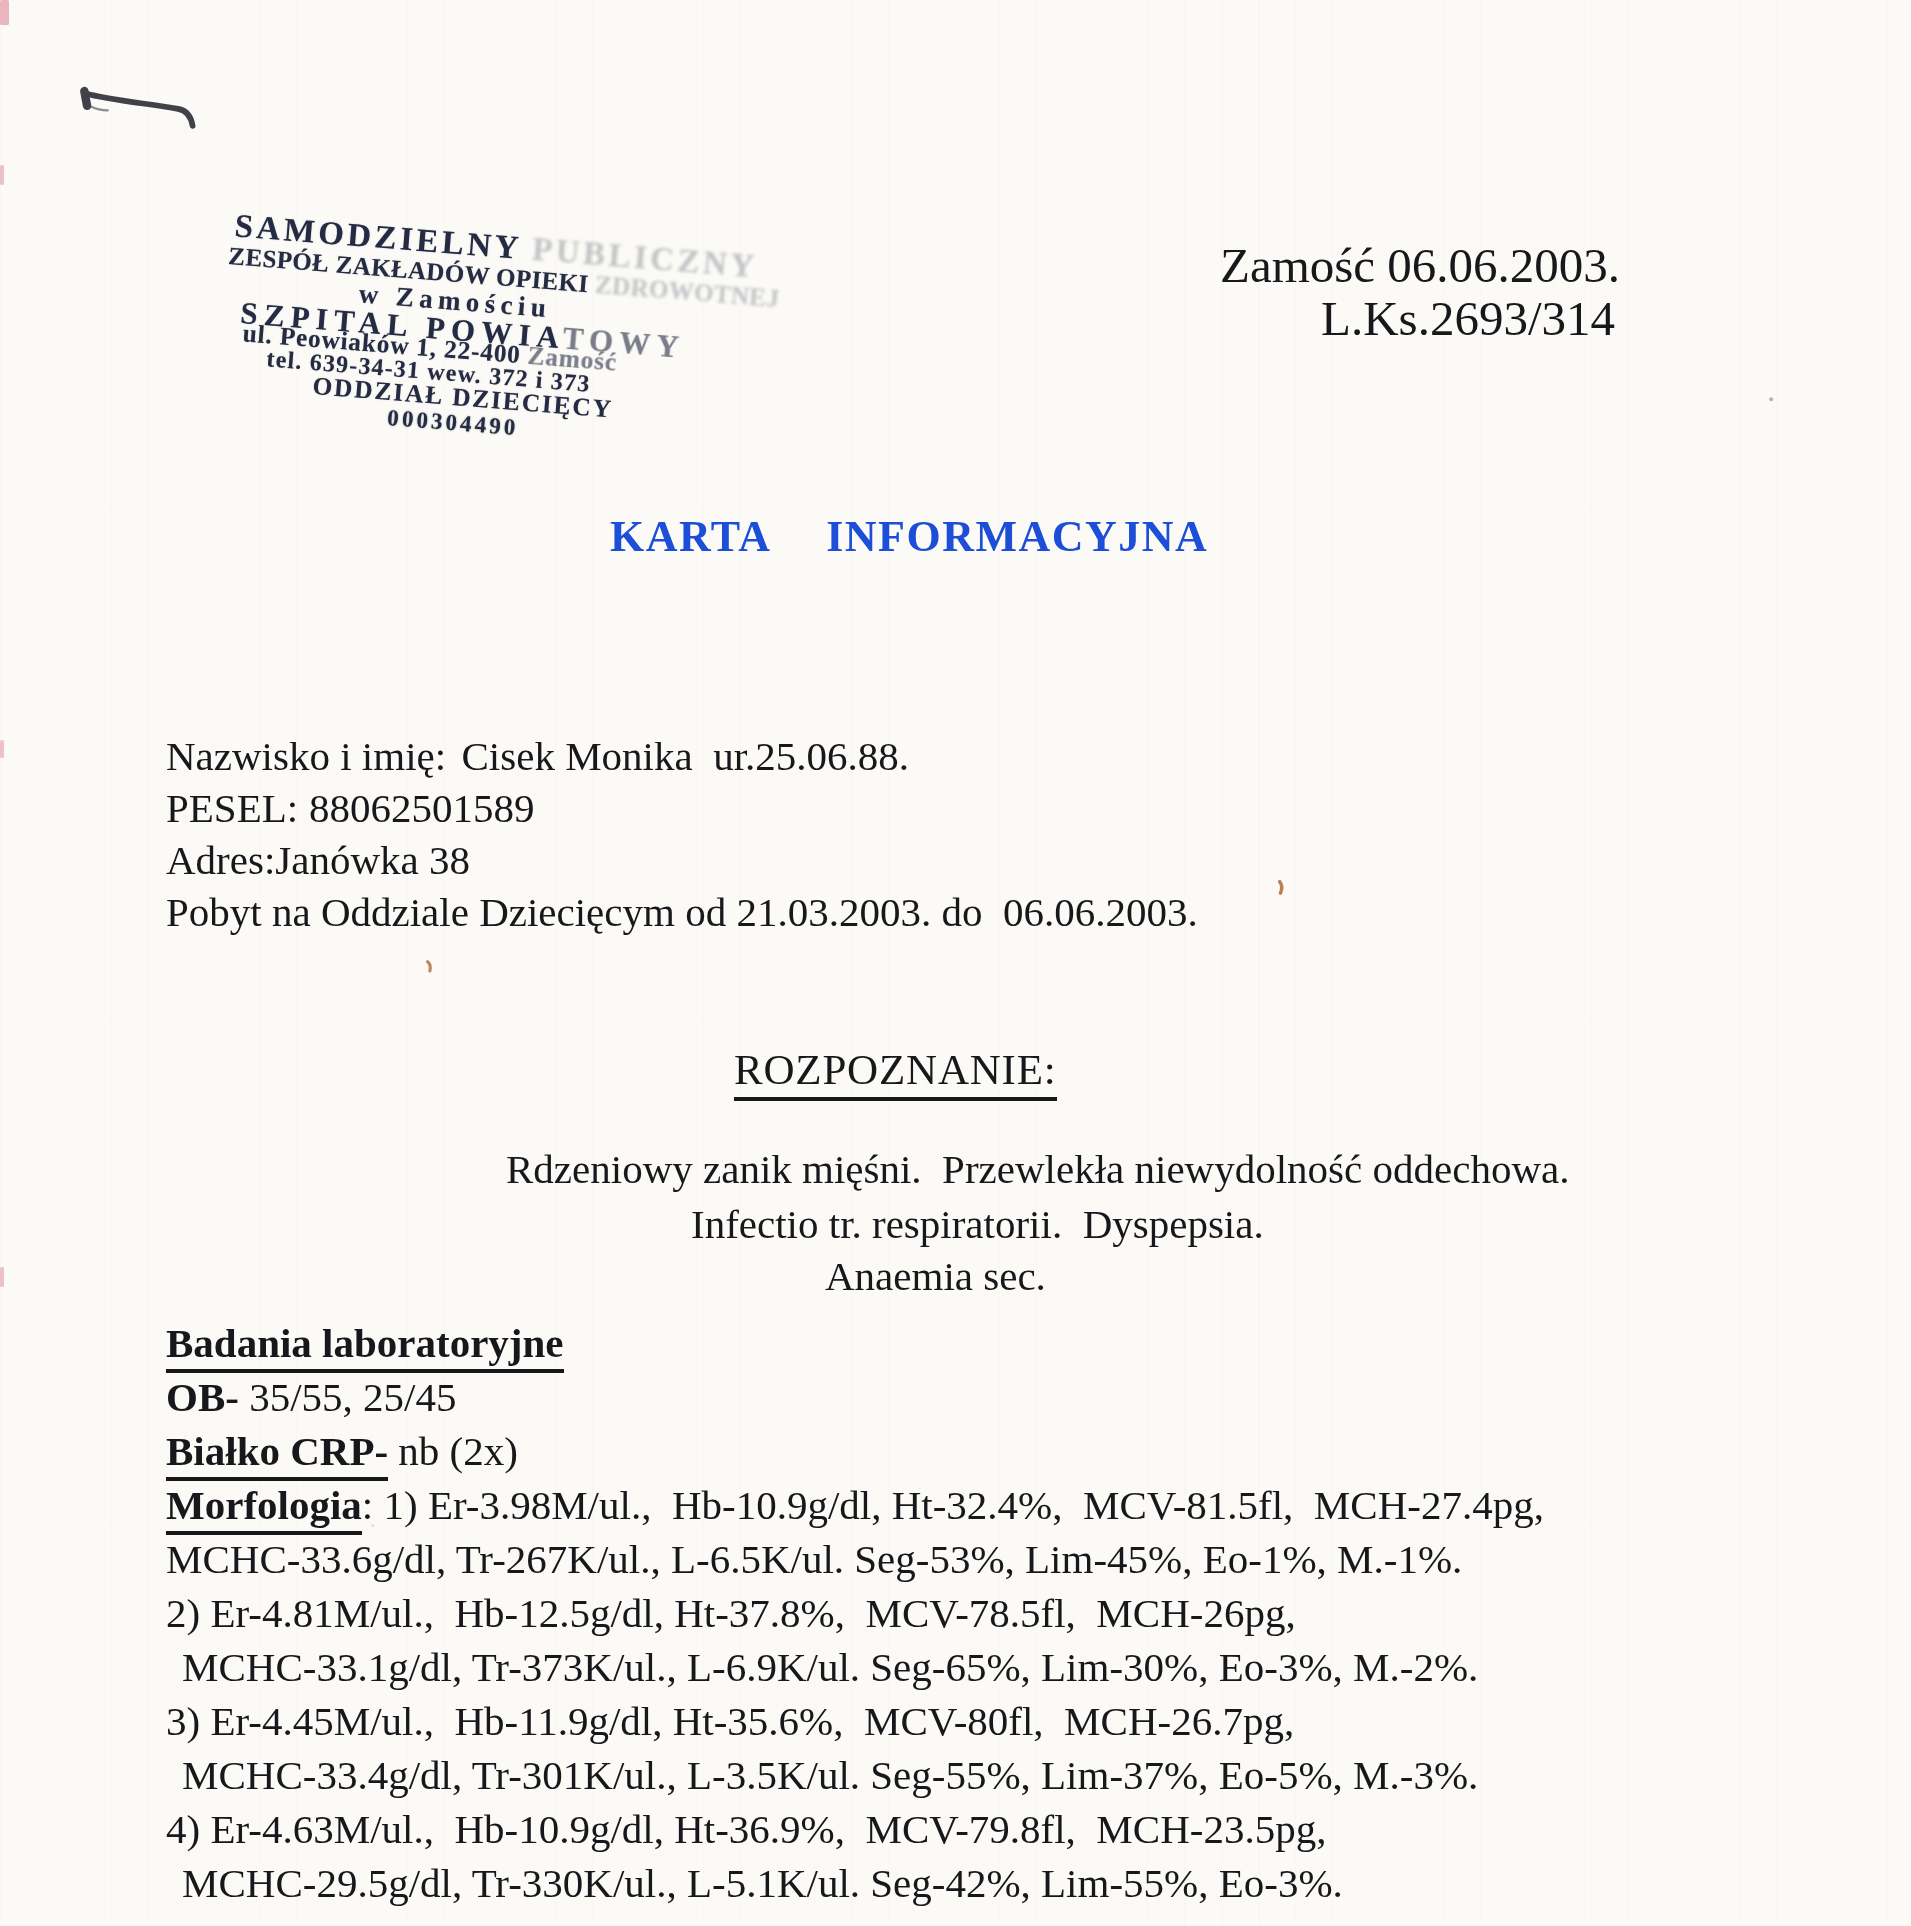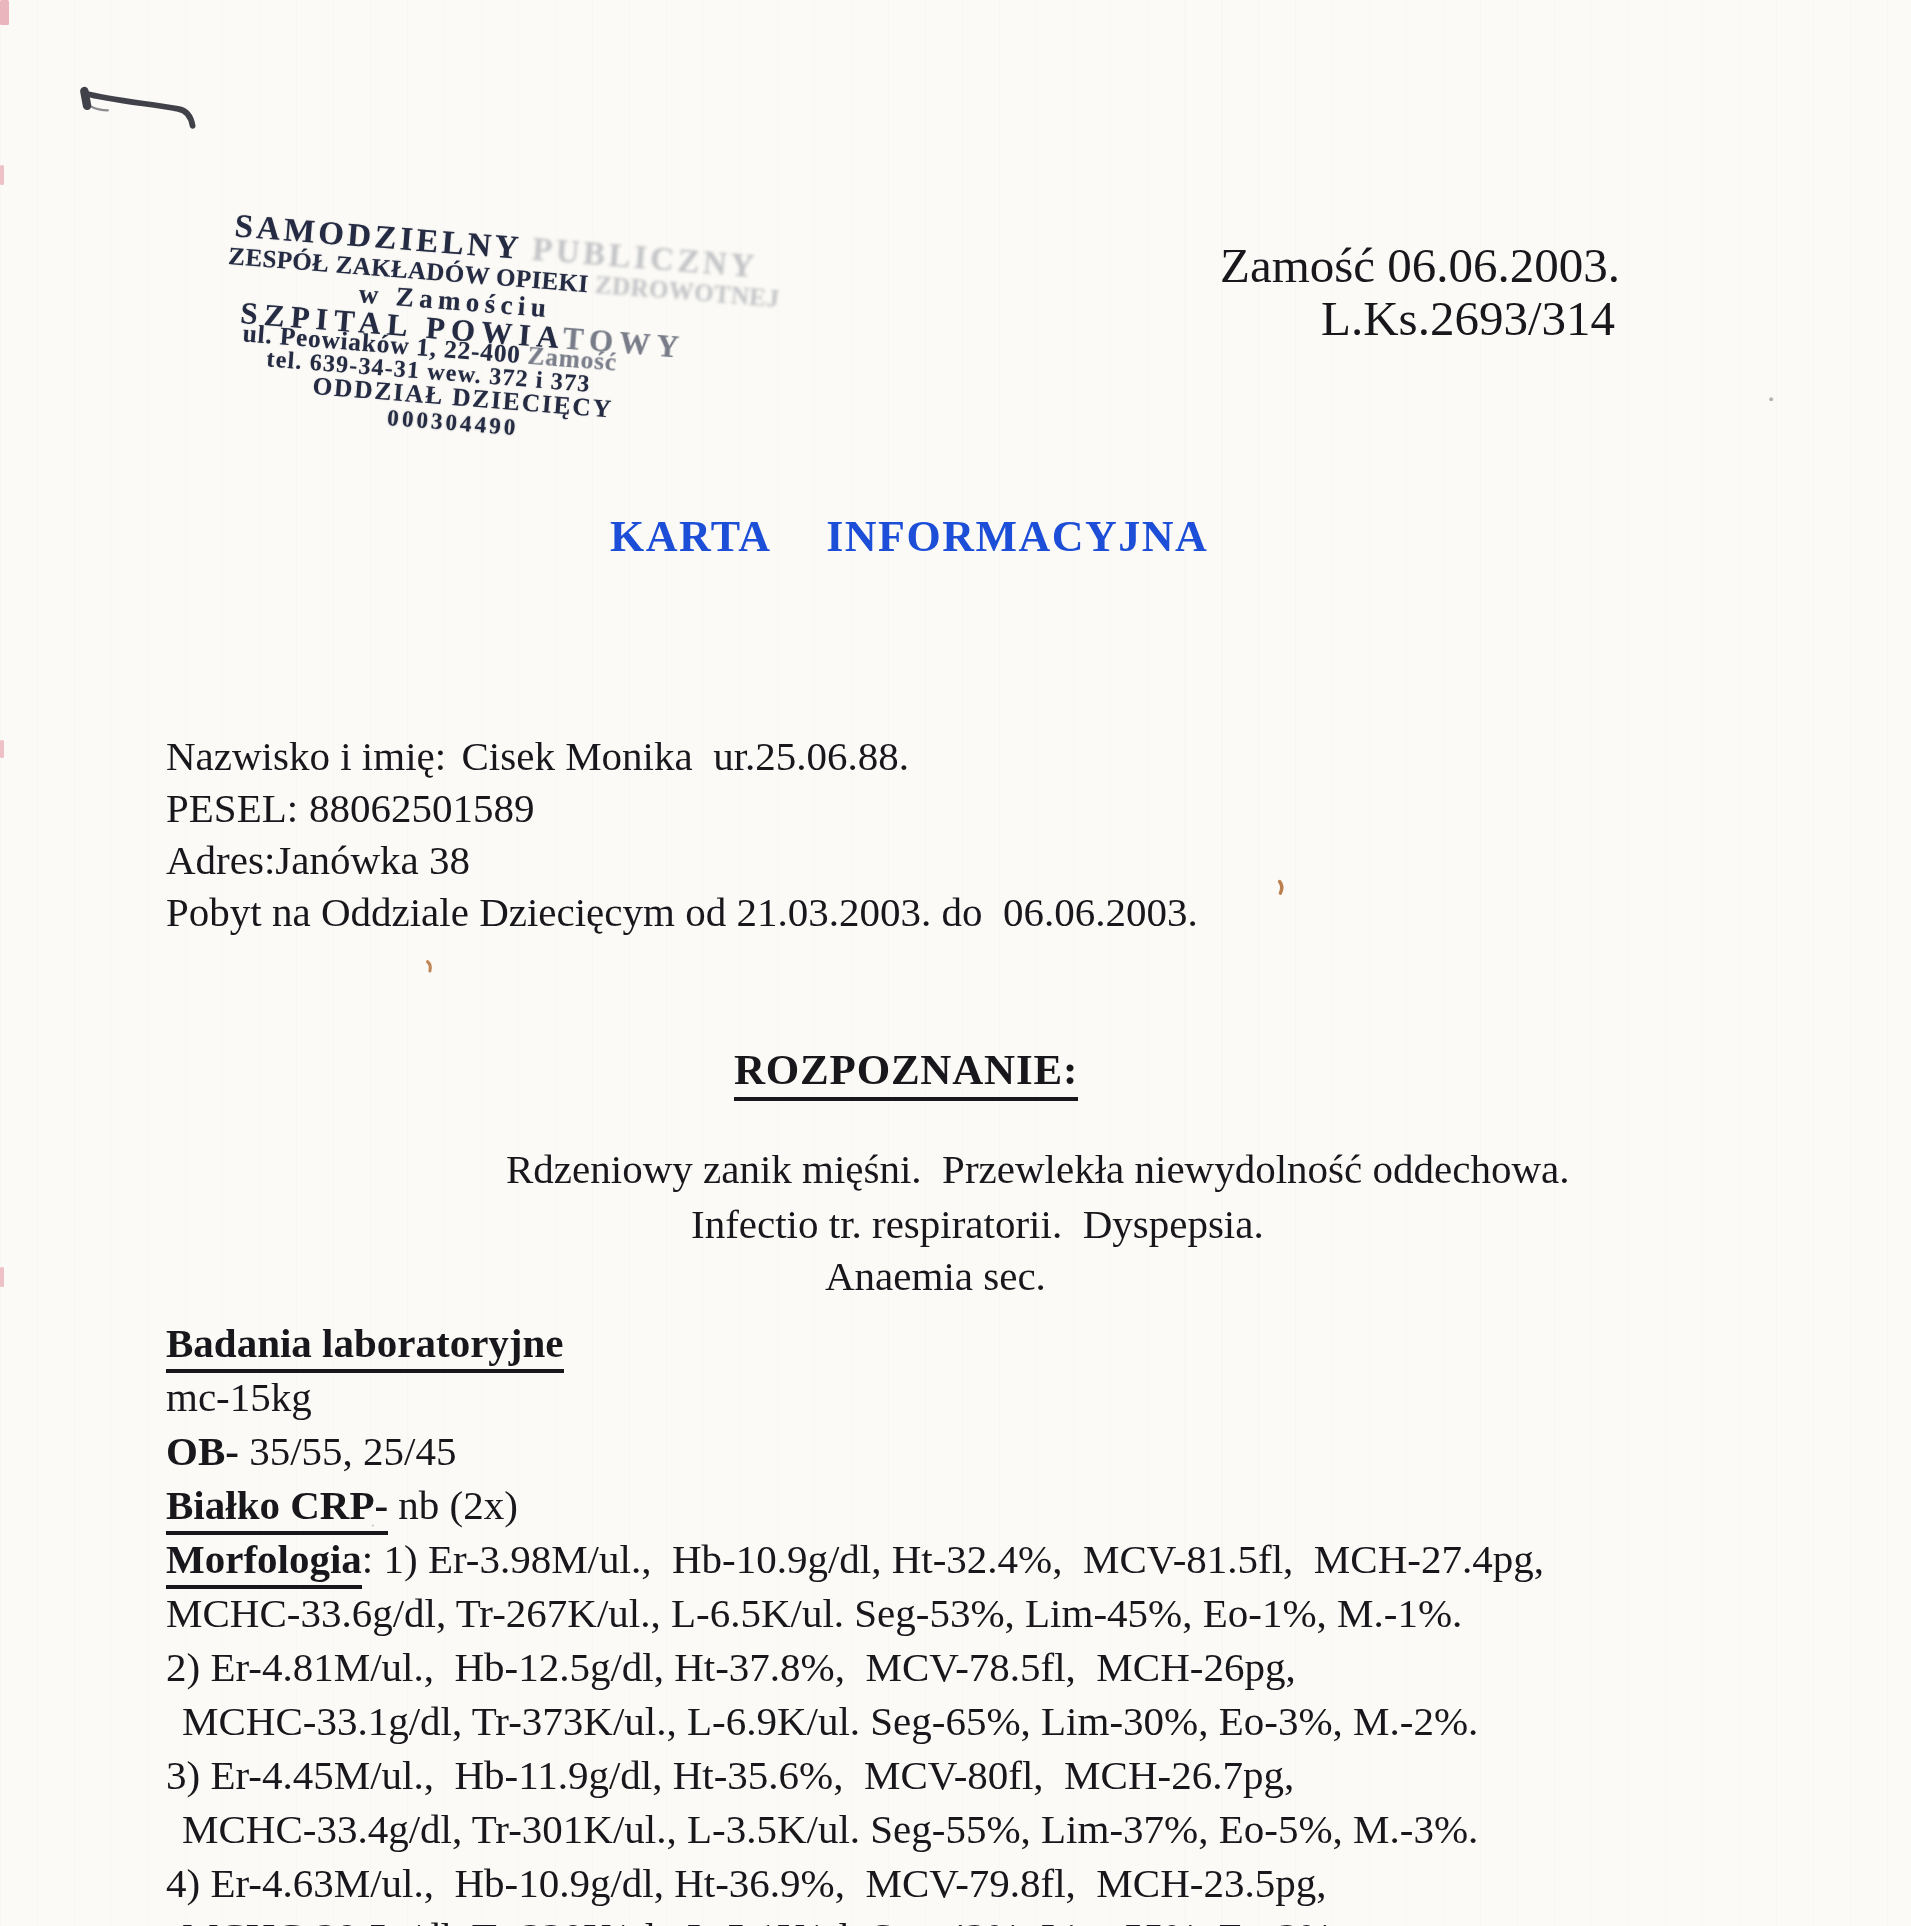--- a/index.html
+++ b/index.html
@@ -27,21 +27,21 @@
   
   #hdr{left:1220px;top:239px;font-size:49px;line-height:53px;}
   #hdr .l2{margin-left:101px;}
   
   #title{left:610px;top:514px;font-size:44px;font-weight:bold;line-height:1.05;
     letter-spacing:1.5px;word-spacing:16px;color:#1d4ed8;}
   
   #patient{left:166px;top:730px;font-size:41px;line-height:52px;}
   .g1{margin-left:15.4px;margin-top:29px;} .g2{margin-left:10.8px;} .g3{}
   
-  #dxh{left:734px;top:1046px;font-size:43px;font-weight:bold;line-height:1.1;
+  #dxh{left:734px;top:1046px;font-size:43px;font-weight:normal;line-height:1.1;
     letter-spacing:0.8px;border-bottom:4.6px solid #17171c;padding-bottom:3.5px;}
   .dx1{left:506px;top:1143px;} .dx2{left:691px;top:1198px;} .dx3{left:825px;top:1250px;}
   .dx{font-size:41px;line-height:1.3;}
   
   #lab{left:166px;top:1316px;font-size:41px;line-height:54px;}
   .b{font-weight:bold;margin-top:13px;}
   .u{border-bottom:4.2px solid #17171c;padding-bottom:2.7px;}
   .ind{padding-left:16px;}
   
   .pink{position:absolute;background:#e8a8b4;opacity:.7;border-radius:1.5px;}
@@ -82,21 +82,20 @@
     <div class="line">Pobyt na Oddziale Dziecięcym od 21.03.2003. do  06.06.2003.</div>
   </div>
 
   <div id="dxh" class="abs line">ROZPOZNANIE:</div>
   <div class="abs dx dx2 line">Infectio tr. respiratorii.  Dyspepsia.</div>
   <div class="abs dx dx1 line">Rdzeniowy zanik mięśni.  Przewlekła niewydolność oddechowa.</div>
   <div class="abs dx dx3 line">Anaemia sec.</div>
 
   <div id="lab" class="abs">
     <div class="line"><span class="b u">Badania laboratoryjne</span></div>
-    <div class="line"><span>mc-15kg</span></div>
     <div class="line"><span class="b">OB-</span><span> 35/55, 25/45</span></div>
     <div class="line"><span class="b u">Białko CRP-</span><span> nb (2x)</span></div>
     <div class="line"><span class="b u">Morfologia</span><span>: 1) Er-3.98M/ul.,  Hb-10.9g/dl, Ht-32.4%,  MCV-81.5fl,  MCH-27.4pg,</span></div>
     <div class="line"><span>MCHC-33.6g/dl, Tr-267K/ul., L-6.5K/ul. Seg-53%, Lim-45%, Eo-1%, M.-1%.</span></div>
     <div class="line"><span>2) Er-4.81M/ul.,  Hb-12.5g/dl, Ht-37.8%,  MCV-78.5fl,  MCH-26pg,</span></div>
     <div class="line ind"><span>MCHC-33.1g/dl, Tr-373K/ul., L-6.9K/ul. Seg-65%, Lim-30%, Eo-3%, M.-2%.</span></div>
     <div class="line"><span>3) Er-4.45M/ul.,  Hb-11.9g/dl, Ht-35.6%,  MCV-80fl,  MCH-26.7pg,</span></div>
     <div class="line ind"><span>MCHC-33.4g/dl, Tr-301K/ul., L-3.5K/ul. Seg-55%, Lim-37%, Eo-5%, M.-3%.</span></div>
     <div class="line"><span>4) Er-4.63M/ul.,  Hb-10.9g/dl, Ht-36.9%,  MCV-79.8fl,  MCH-23.5pg,</span></div>
     <div class="line ind"><span>MCHC-29.5g/dl, Tr-330K/ul., L-5.1K/ul. Seg-42%, Lim-55%, Eo-3%.</span></div>

